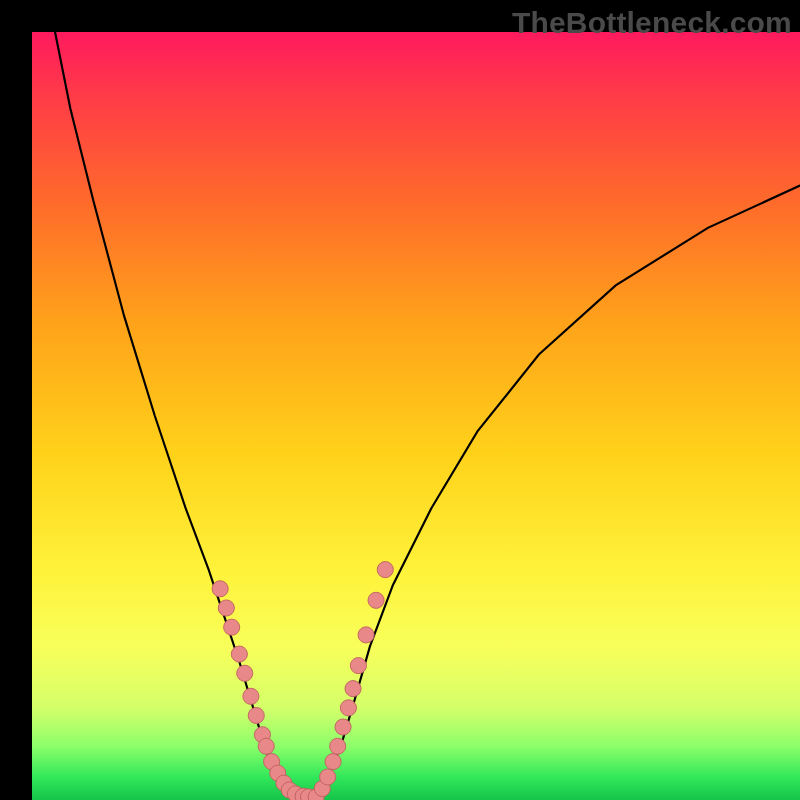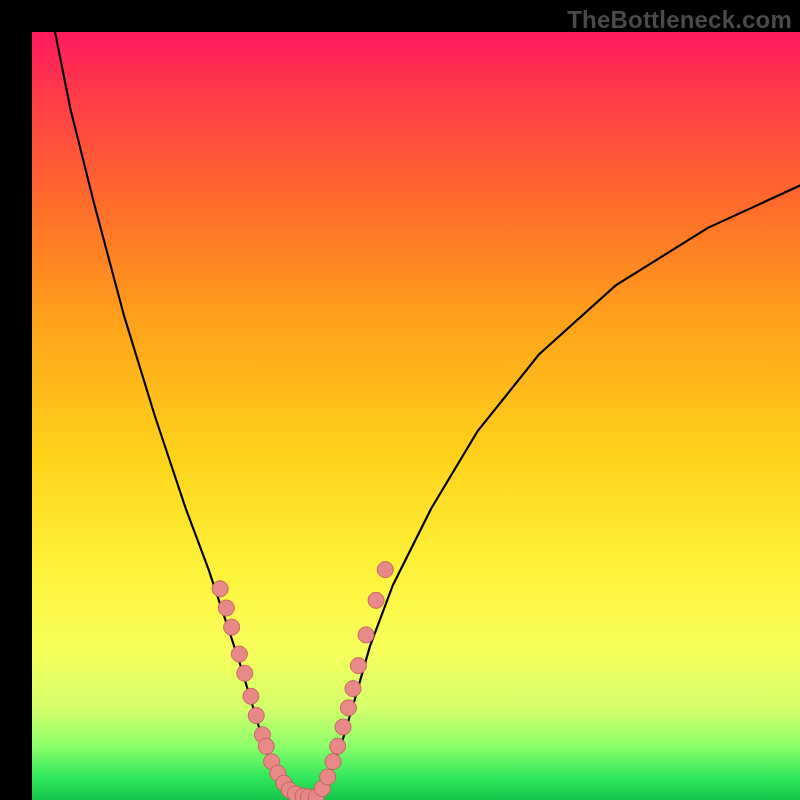--- a/index.html
+++ b/index.html
@@ -37,21 +37,21 @@
       #8cff6a 93%,
       #32e85a 97%,
       #15c44a 100%
     );
   }
   .watermark {
     position: absolute;
     top: 6px;
     right: 8px;
     color: #4a4a4a;
-    font-size: 24px;
+    font-size: 30px;
     font-weight: 600;
     letter-spacing: 0.2px;
     pointer-events: none;
   }
   svg.curve {
     position: absolute;
     left: 0;
     top: 0;
     width: 768px;
     height: 768px;

